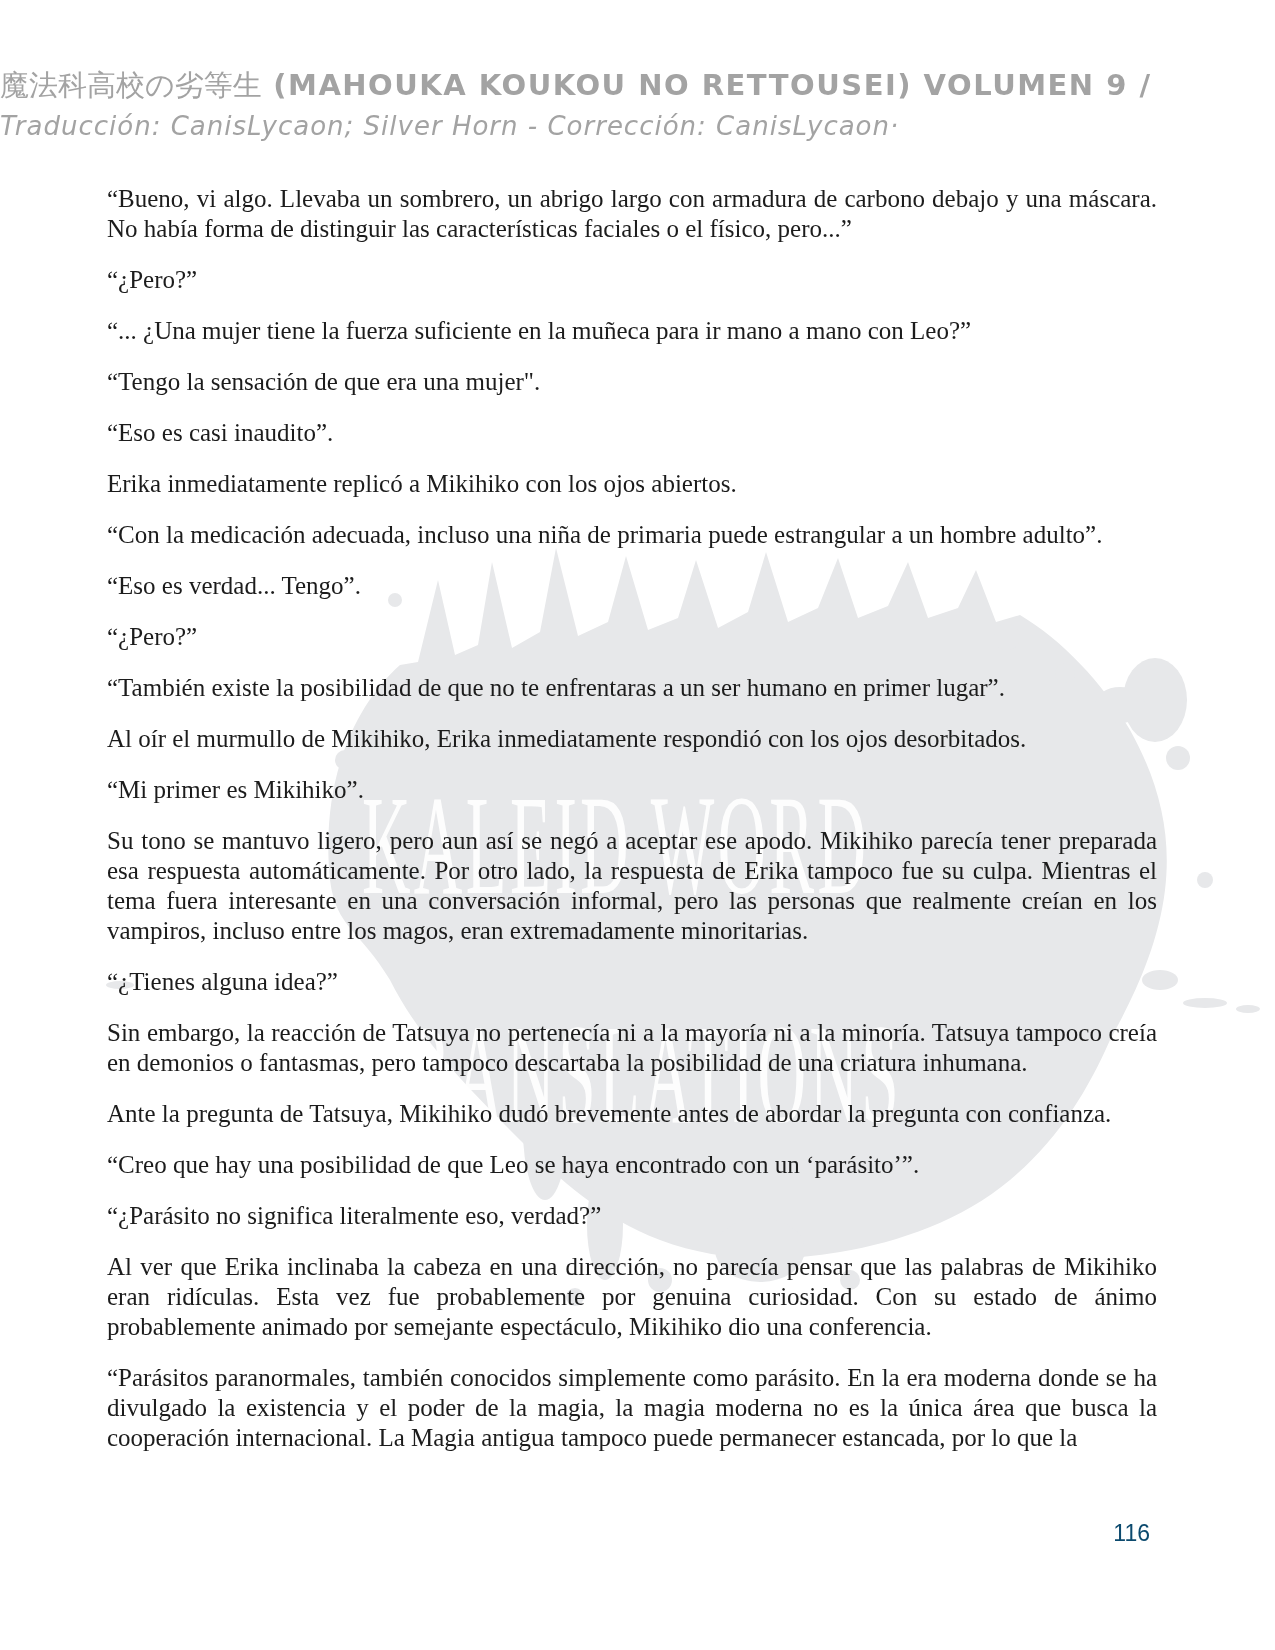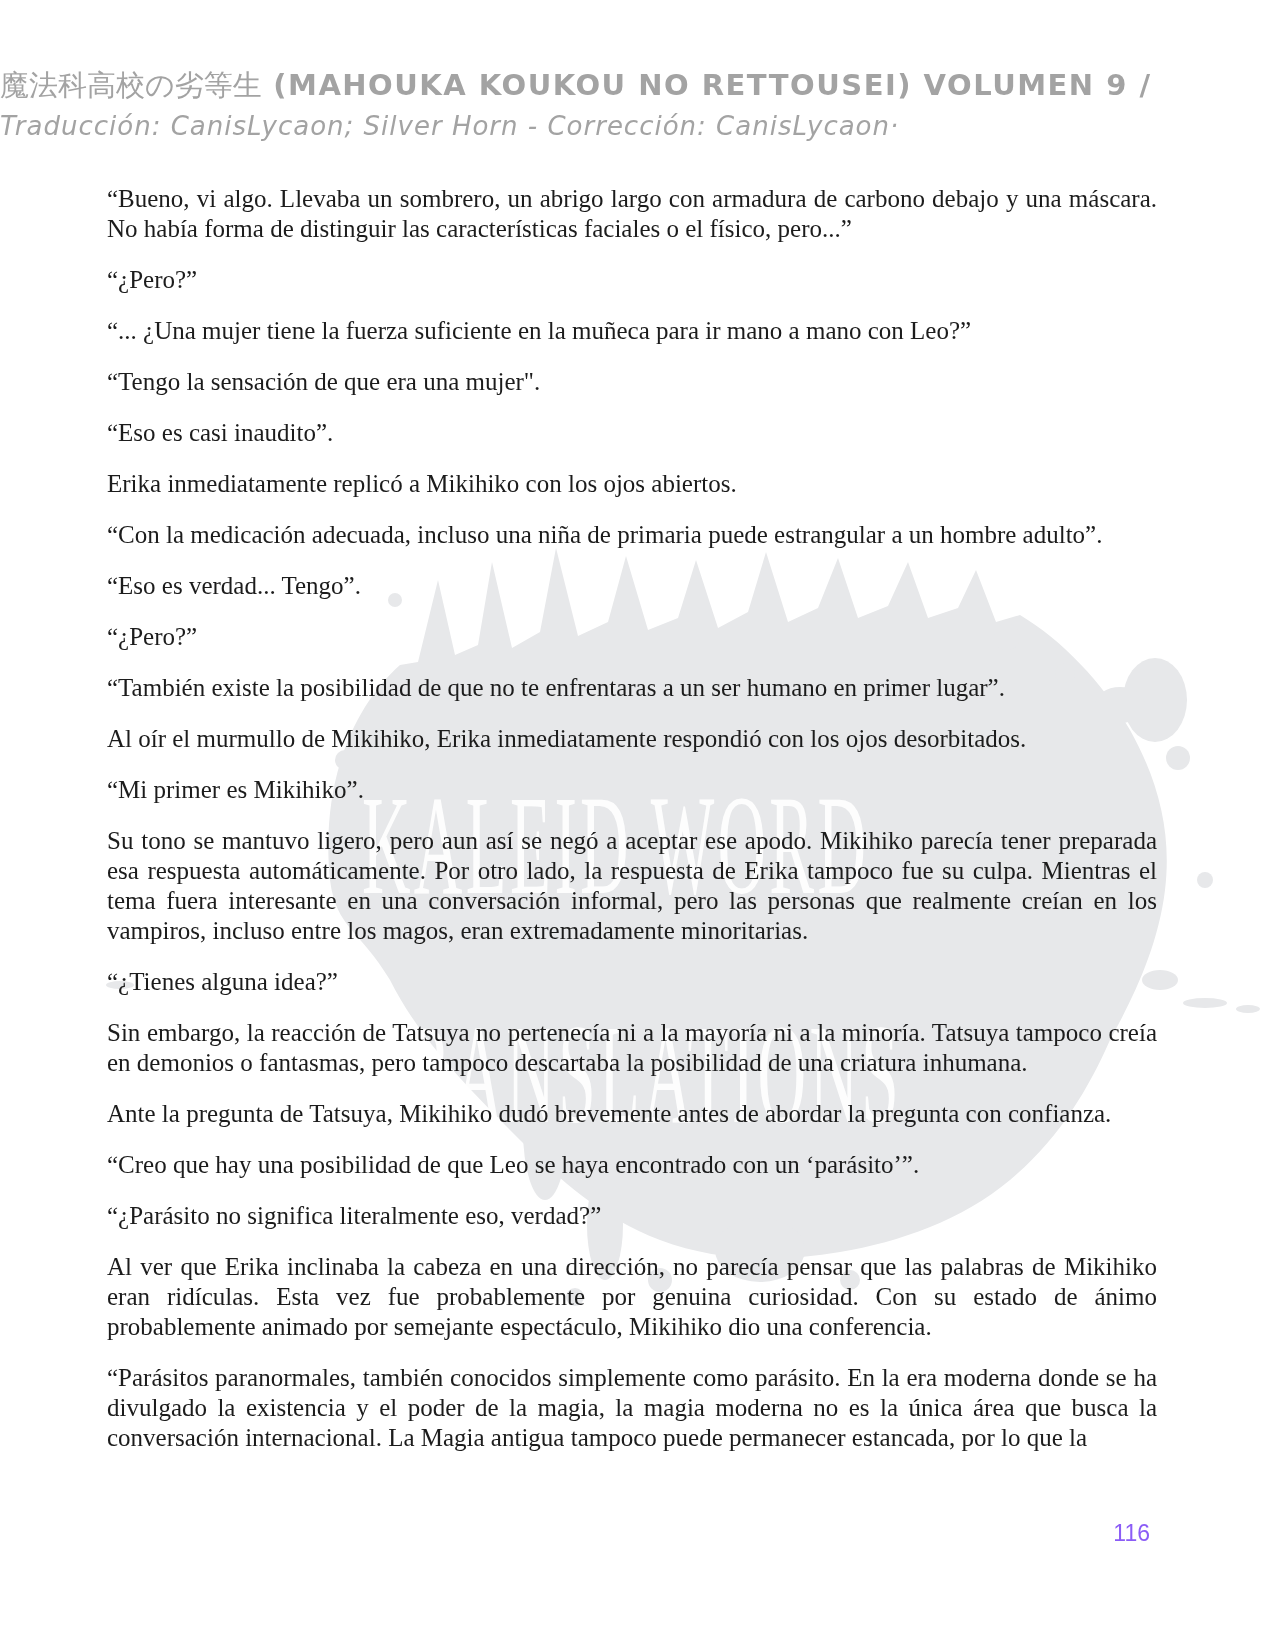--- a/index.html
+++ b/index.html
@@ -44,21 +44,21 @@
   .content p {
     margin:8px 0 21px 0;
     font-size:25px; line-height:30px;
     text-align:justify; color:#1c1c1c;
   }
 
   
   .page-number {
     position:absolute; top:1520px; right:125px; z-index:2;
     font-family:"Liberation Sans", sans-serif;
-    font-size:23px; color:#8b5cf6;
+    font-size:23px; color:#0c4a6e;
   }
 </style>
 </head>
 <body>
 
 <div class="page">
 
   <svg class="wm-svg" width="1275" height="1650" viewBox="0 0 1275 1650" aria-hidden="true">
     <g fill="#e7e8ea">
 
@@ -127,18 +127,18 @@
     <p>“También existe la posibilidad de que no te enfrentaras a un ser humano en primer lugar”.</p>
     <p>Al oír el murmullo de Mikihiko, Erika inmediatamente respondió con los ojos desorbitados.</p>
     <p>“Mi primer es Mikihiko”.</p>
     <p>Su tono se mantuvo ligero, pero aun así se negó a aceptar ese apodo. Mikihiko parecía tener preparada esa respuesta automáticamente. Por otro lado, la respuesta de Erika tampoco fue su culpa. Mientras el tema fuera interesante en una conversación informal, pero las personas que realmente creían en los vampiros, incluso entre los magos, eran extremadamente minoritarias.</p>
     <p>“¿Tienes alguna idea?”</p>
     <p>Sin embargo, la reacción de Tatsuya no pertenecía ni a la mayoría ni a la minoría. Tatsuya tampoco creía en demonios o fantasmas, pero tampoco descartaba la posibilidad de una criatura inhumana.</p>
     <p>Ante la pregunta de Tatsuya, Mikihiko dudó brevemente antes de abordar la pregunta con confianza.</p>
     <p>“Creo que hay una posibilidad de que Leo se haya encontrado con un ‘parásito’”.</p>
     <p>“¿Parásito no significa literalmente eso, verdad?”</p>
     <p>Al ver que Erika inclinaba la cabeza en una dirección, no parecía pensar que las palabras de Mikihiko eran ridículas. Esta vez fue probablemente por genuina curiosidad. Con su estado de ánimo probablemente animado por semejante espectáculo, Mikihiko dio una conferencia.</p>
-    <p>“Parásitos paranormales, también conocidos simplemente como parásito. En la era moderna donde se ha divulgado la existencia y el poder de la magia, la magia moderna no es la única área que busca la conversación internacional. La Magia antigua tampoco puede permanecer estancada, por lo que la</p>
+    <p>“Parásitos paranormales, también conocidos simplemente como parásito. En la era moderna donde se ha divulgado la existencia y el poder de la magia, la magia moderna no es la única área que busca la cooperación internacional. La Magia antigua tampoco puede permanecer estancada, por lo que la</p>
   </div>
 
   <div class="page-number">116</div>
 
 </div>
 
 </body></html>

